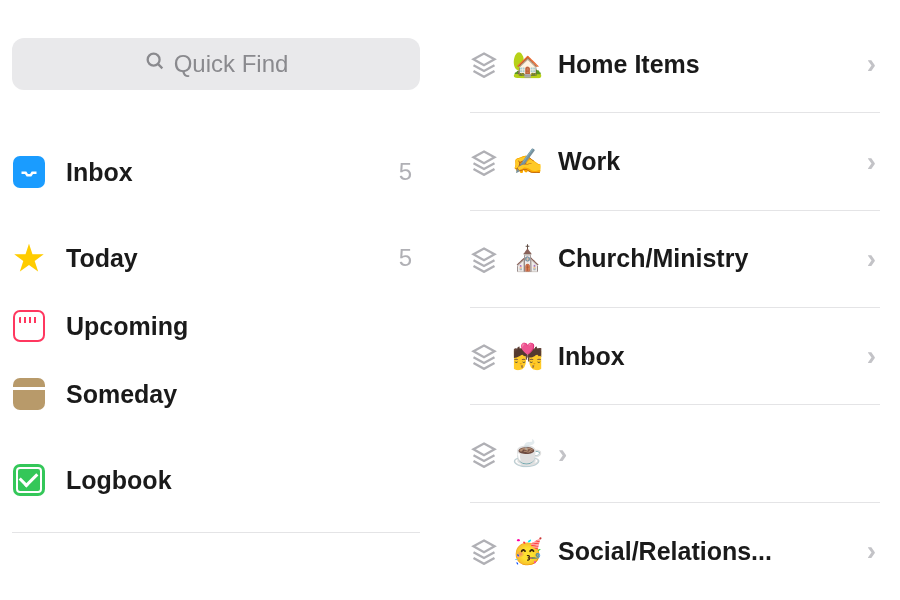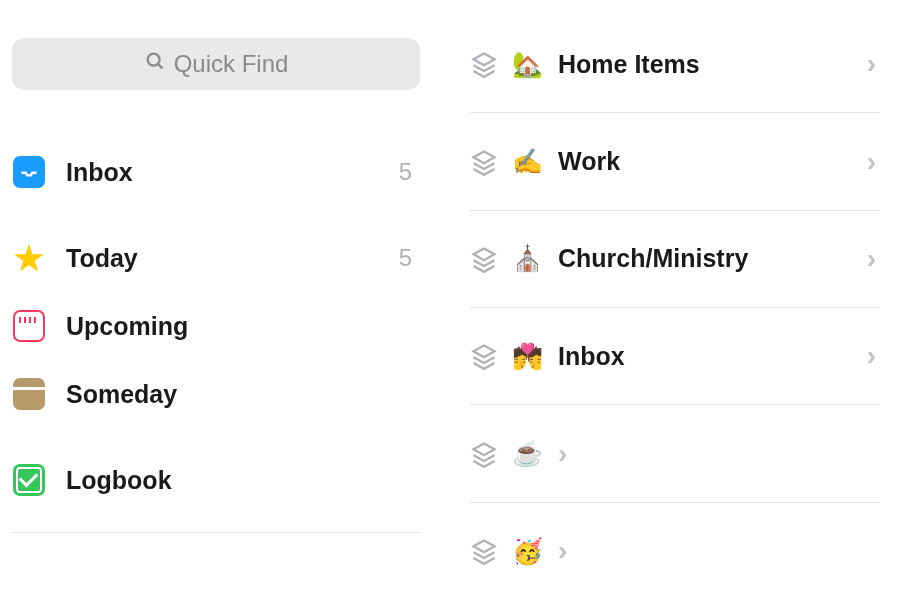--- a/index.html
+++ b/index.html
@@ -273,16 +273,17 @@
 
   <div class="area-row" style="border-bottom:none">
     <span class="stack-icon">
       <svg width="28" height="28" viewBox="0 0 24 24" class="stack-svg">
           <path d="M12 3 L21 8 L12 13 L3 8 Z"></path>
           <path d="M3 13 L12 18 L21 13"></path>
           <path d="M3 18 L12 23 L21 18"></path>
         </svg>
     </span>
     <span class="emoji">🥳</span>
+    <span class="area-label">Social/Relations...</span>
     <span class="chev">›</span>
   </div>
 
 </div>
 
 </body></html>

